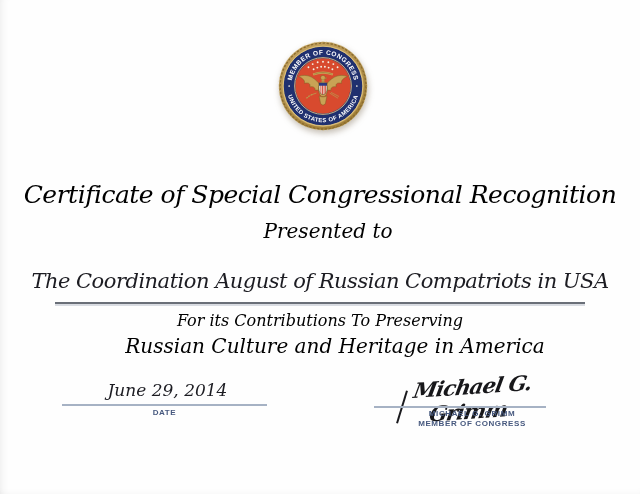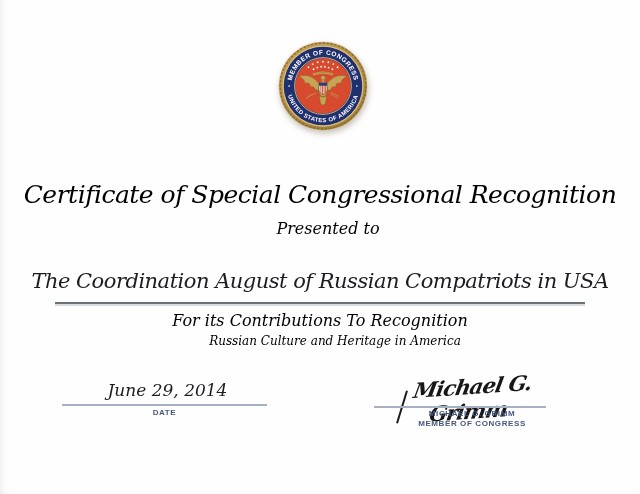--- a/index.html
+++ b/index.html
@@ -11,28 +11,28 @@
   }
   .abs{position:absolute;}
   .center{left:0;right:0;text-align:center;}
   .script{
     font-family:"DejaVu Serif", serif;
     font-style:italic;
   }
   .navy{color:#000000;}
   .ink{color:#1c1c22;}
   .title{top:180px;font-size:25px;letter-spacing:-0.5px;}
-  .presented{top:219px;font-size:16px;margin-left:16px;}
+  .presented{top:219px;font-size:20px;margin-left:16px;}
   .recipient{top:269px;font-size:21px;letter-spacing:-0.5px;}
   .rule-main{
     top:302px;left:55px;width:530px;height:2px;
     background:#6a6f78;box-shadow:0 2px 0 #d9dce2;
   }
   .reason1{top:311px;font-size:16px;}
-  .reason2{top:334px;font-size:12px;margin-left:30px;}
+  .reason2{top:334px;font-size:20px;margin-left:30px;}
   .date-script{top:380px;left:70px;width:195px;text-align:center;font-size:17px;}
   .rule{height:2px;background:#a6b2c4;}
   .date-rule{top:404px;left:62px;width:205px;}
   .small-label{
     font-size:8px;letter-spacing:0.6px;color:#47597f;
     font-family:"Liberation Sans", sans-serif;font-weight:bold;
   }
   .date-label{top:408px;left:62px;width:205px;text-align:center;}
   .sig-autograph{
     top:374px;left:388px;width:165px;text-align:center;
@@ -134,21 +134,21 @@
       <path d="M45.7,46.5 h8.6 v6.5 q0,5.2 -4.3,6.3 q-4.3,-1.1 -4.3,-6.3 Z" fill="none" stroke="#4a3a18" stroke-width="0.5"></path>
     </g>
   </svg>
 
   <div class="abs center script navy title">Certificate of Special Congressional Recognition</div>
   <div class="abs center script navy presented">Presented to</div>
 
   <div class="abs center script ink recipient">The Coordination August of Russian Compatriots in USA</div>
   <div class="abs rule-main"></div>
 
-  <div class="abs center script navy reason1">For its Contributions To Recognition</div>
+  <div class="abs center script navy reason1">For its Contributions To Preserving</div>
   <div class="abs center script navy reason2">Russian Culture and Heritage in America</div>
 
   <div class="abs script ink date-script">June 29, 2014</div>
   <div class="abs rule date-rule"></div>
   <div class="abs small-label date-label">DATE</div>
 
   <div class="abs script sig-autograph">Michael G. Grimm</div>
   <div class="abs sig-slash"></div>
   <div class="abs rule sig-rule"></div>
   <div class="abs small-label sig-name">MICHAEL G. GRIMM</div>

